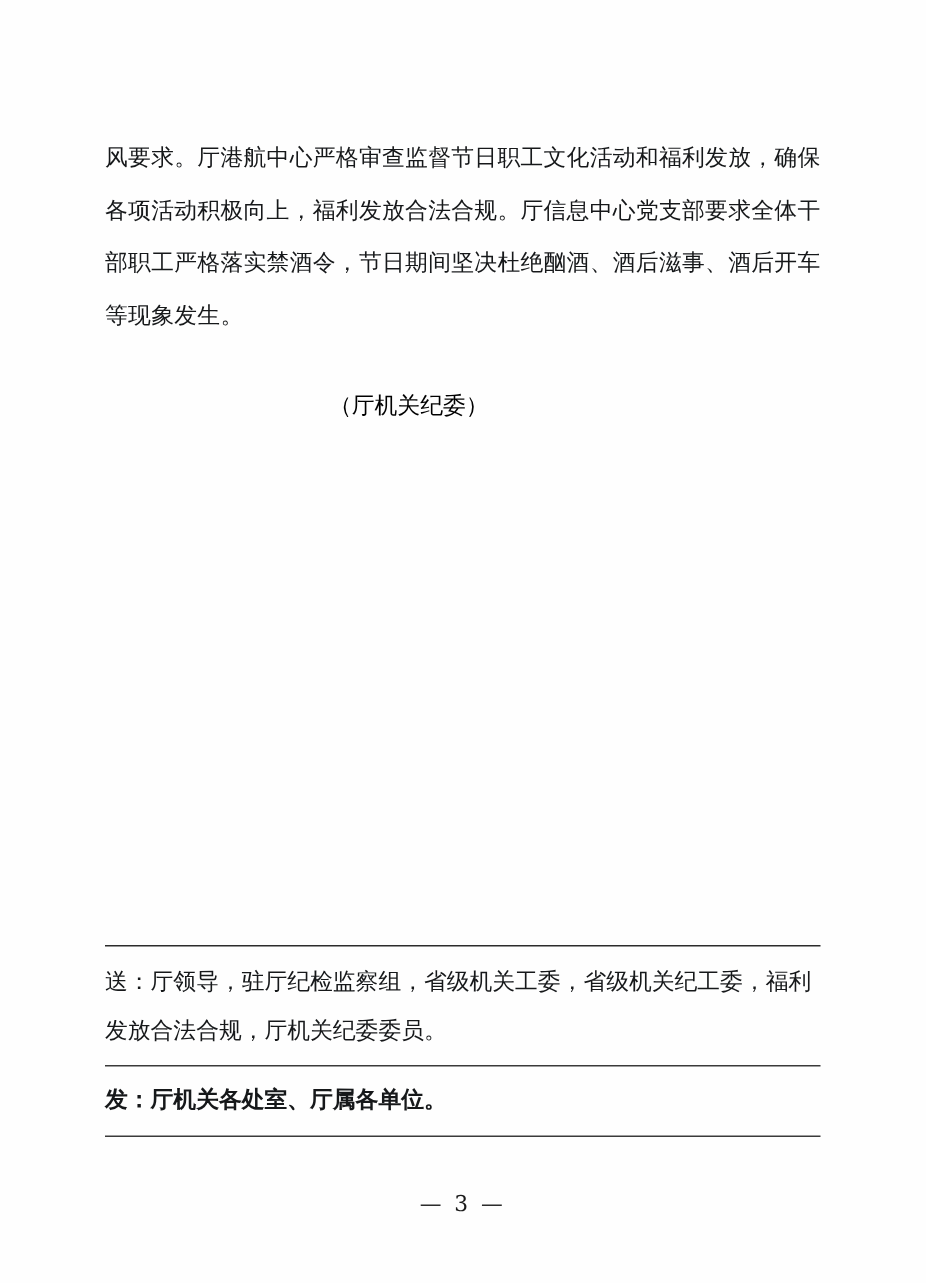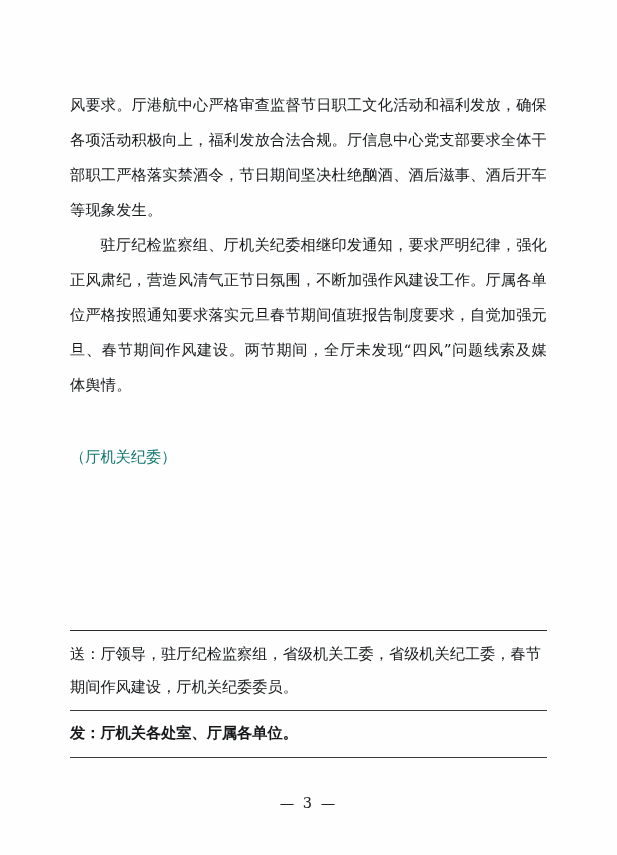--- a/index.html
+++ b/index.html
@@ -31,26 +31,26 @@
     color: #16181a;
   }
   .para {
     margin: 0;
     text-indent: 0;
   }
   .para.indent {
     text-indent: 2em;
   }
   .signature {
-    margin-top: 38px;
-    text-align: left;
+    margin-top: 26px;
+    text-align: center;
     padding-right: 72px;
     font-size: 15.2px;
     line-height: 32px;
-    color: #0f766e;
+    color: #000000;
   }
   .footer-block {
     position: absolute;
     left: 70px;
     right: 70px;
     top: 630px;
   }
   .rule {
     border: 0;
     border-top: 1px solid #2b2b2b;
@@ -83,29 +83,28 @@
     color: #1a1a1a;
   }
 </style>
 </head>
 <body>
 
 <div class="page">
 
   <div class="body-text">
     <p class="para">风要求。厅港航中心严格审查监督节日职工文化活动和福利发放，确保各项活动积极向上，福利发放合法合规。厅信息中心党支部要求全体干部职工严格落实禁酒令，节日期间坚决杜绝酗酒、酒后滋事、酒后开车等现象发生。</p>
-    <p class="para indent">驻厅纪检监察组、厅机关纪委相继印发通知，要求严明纪律，强化正风肃纪，营造风清气正节日氛围，不断加强作风建设工作。厅属各单位严格按照通知要求落实元旦春节期间值班报告制度要求，自觉加强元旦、春节期间作风建设。两节期间，全厅未发现“四风”问题线索及媒体舆情。</p>
   </div>
 
   <div class="signature">（厅机关纪委）</div>
 
   <div class="footer-block">
     <hr class="rule">
     <div class="dist-row">
-      <p>送：厅领导，驻厅纪检监察组，省级机关工委，省级机关纪工委，春节期间作风建设，厅机关纪委委员。</p>
+      <p>送：厅领导，驻厅纪检监察组，省级机关工委，省级机关纪工委，福利发放合法合规，厅机关纪委委员。</p>
     </div>
     <hr class="rule thin">
     <div class="dist-row second">
       <p>发：厅机关各处室、厅属各单位。</p>
     </div>
     <hr class="rule thin">
   </div>
 
   <div class="page-number">— 3 —</div>
 

